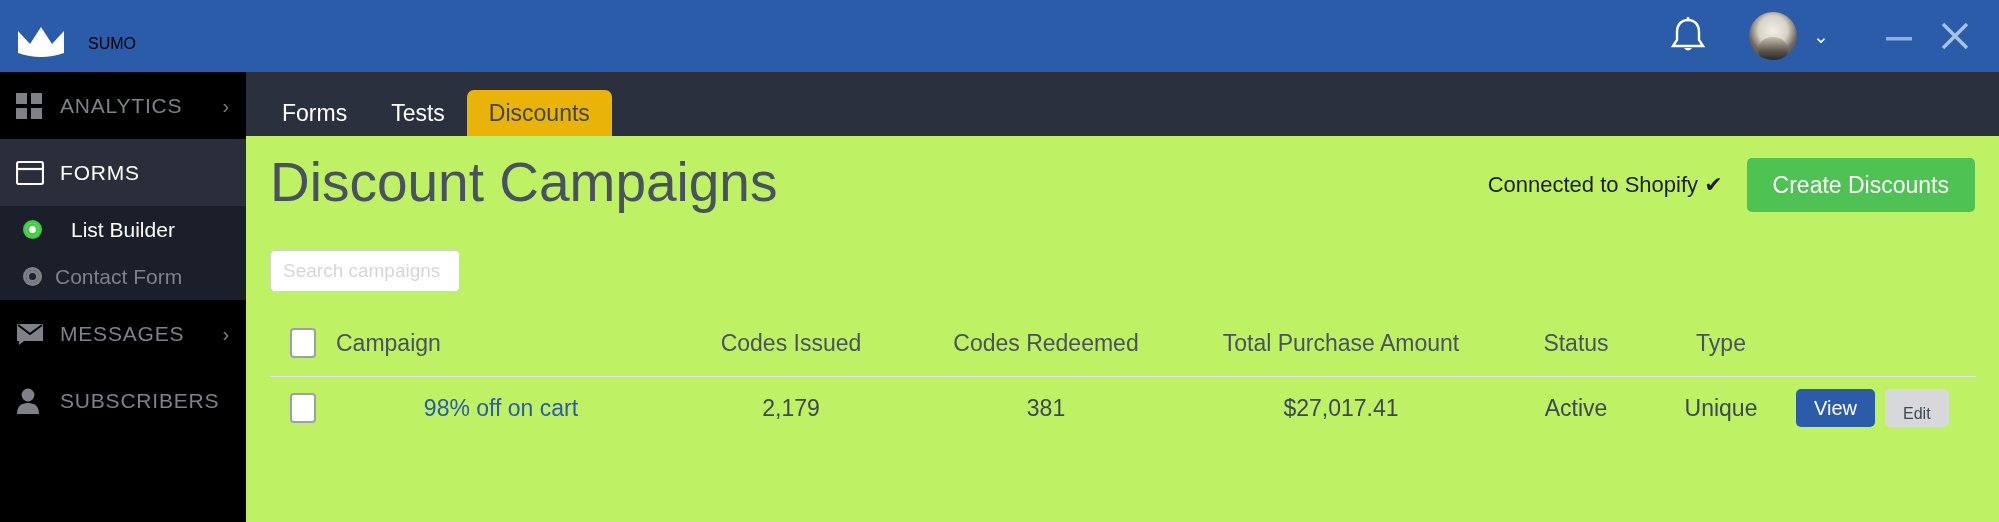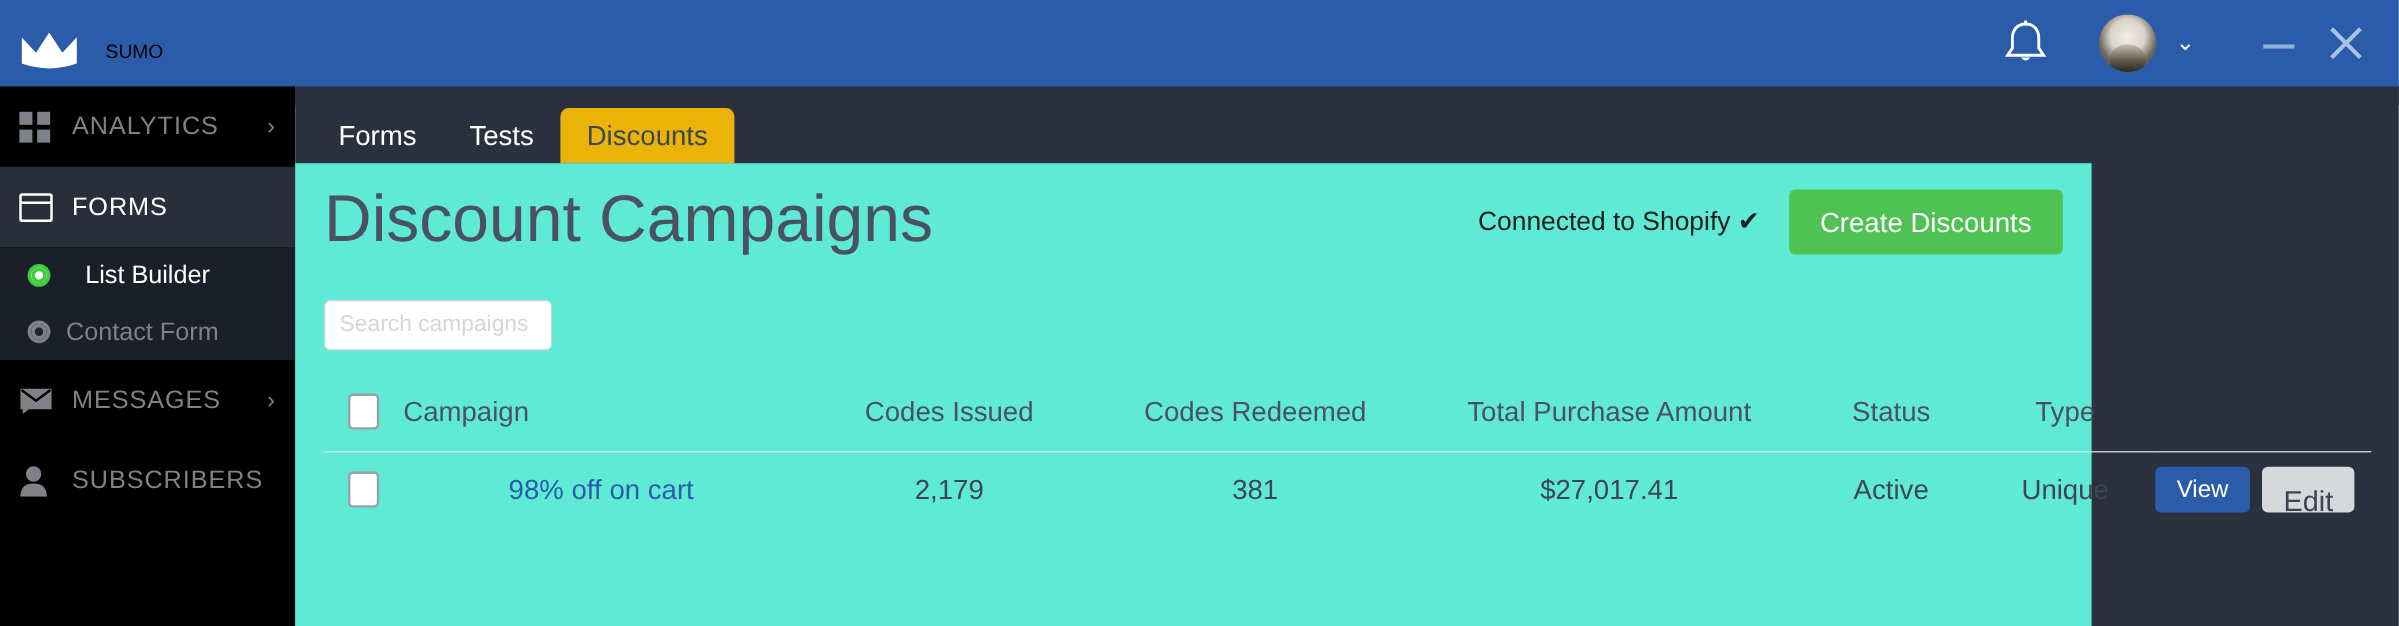--- a/index.html
+++ b/index.html
@@ -157,23 +157,23 @@
     align-items: center;
   }
   .tab.active {
     background: #eab308;
     color: #3f4653;
     border-radius: 7px 7px 0 0;
   }
   #content {
     position: absolute;
     left: 0; top: 64px;
-    width: 1497px;
+    width: 1753px;
     height: 386px;
-    background: #5eead4;
+    background: #bef264;
   }
   #page-head {
     position: relative;
     height: 110px;
   }
   #page-title {
     position: absolute;
     left: 24px; top: 14px;
     font-size: 55px;
     color: #4a5160;
@@ -275,21 +275,21 @@
     font-size: 20px;
     padding: 0 18px;
     height: 38px;
     font-family: "Liberation Sans", sans-serif;
   }
   .btn-edit {
     background: #d6d8da;
     color: #3f4653;
     border: none;
     border-radius: 5px;
-    font-size: 24px;
+    font-size: 16px;
     padding: 16px 18px;
     height: 38px;
     font-family: "Liberation Sans", sans-serif;
   }
 </style>
 </head>
 <body>
 
 <div id="topbar">
   <div id="brand">

